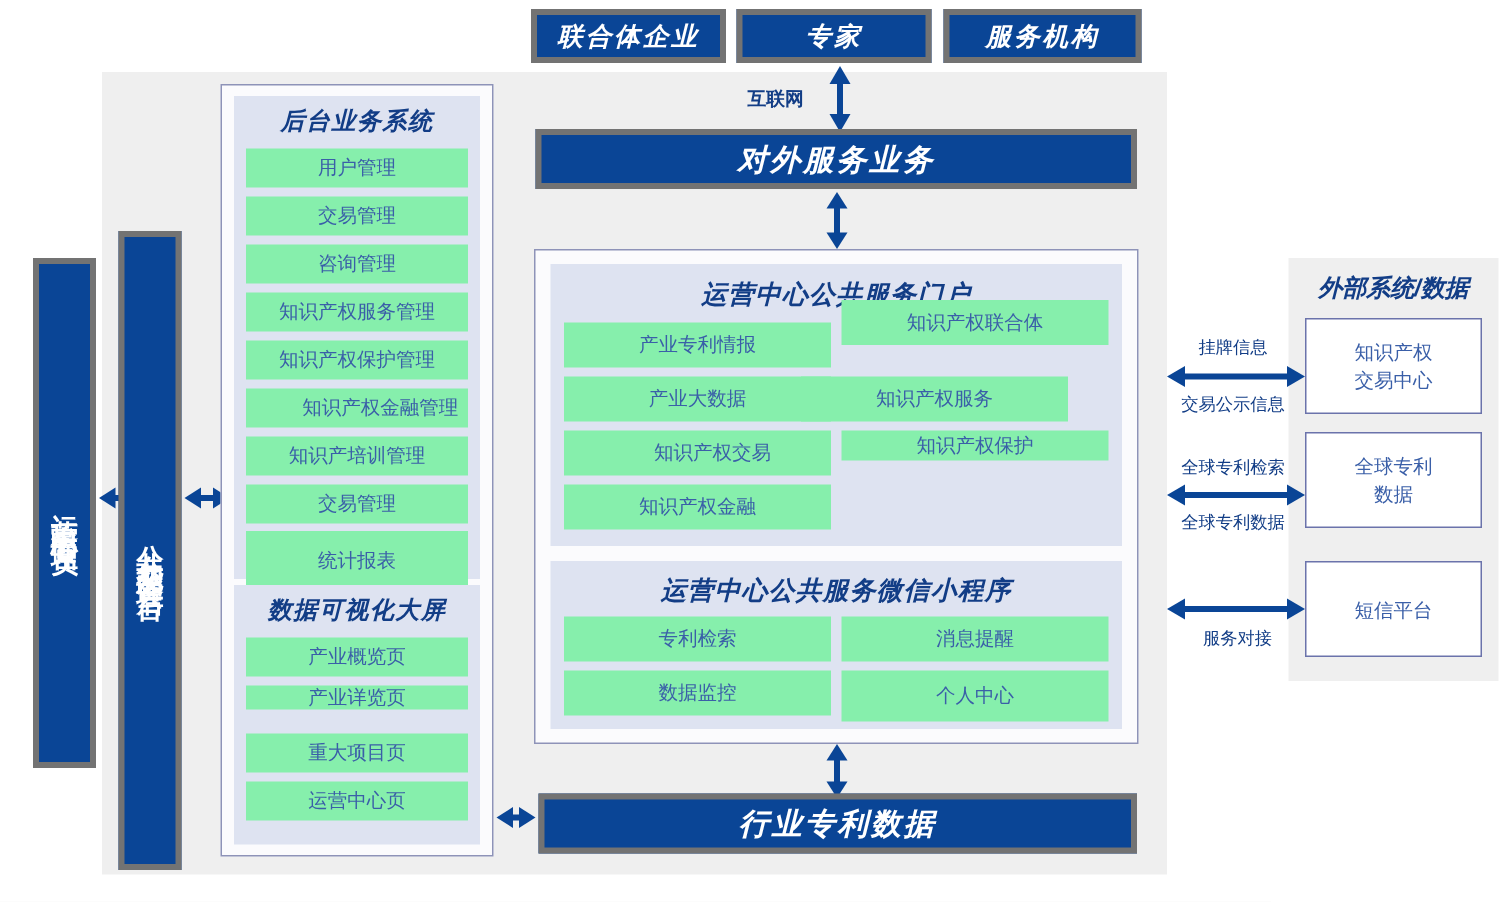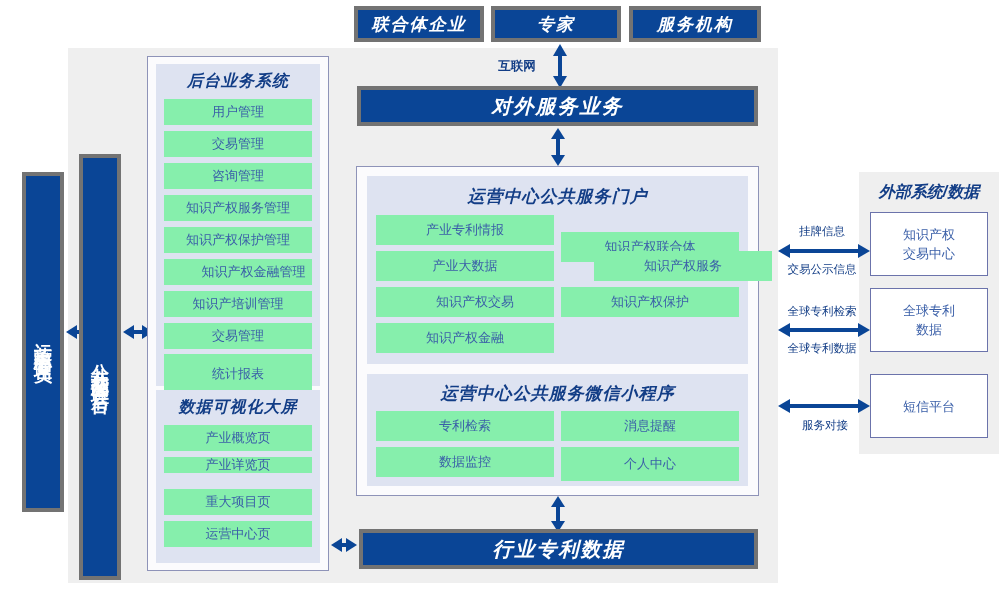--- a/index.html
+++ b/index.html
@@ -169,25 +169,25 @@
       <polygon points="26,9 15,2 15,16"></polygon>
     </g>
   </svg>
 
   <div class="abs" style="left:356px; top:166px; width:403px; height:330px; background:#fbfbfd; border:1px solid #8e93b8;"></div>
 
   <div class="abs panel" style="left:367px; top:176px; width:381px; height:188px;"></div>
   <div class="abs panel-title" style="left:367px; top:180px; width:381px; height:32px; font-size:17px;">运营中心公共服务门户</div>
 
   <div class="abs white-cell" style="left:376px; top:215px; width:178px; height:30px;">产业专利情报</div>
-  <div class="abs white-cell" style="left:561px; top:232px; width:178px; height:30px;">知识产权联合体</div>
+  <div class="abs white-cell" style="left:561px; top:200px; width:178px; height:30px;">知识产权联合体</div>
   <div class="abs white-cell" style="left:376px; top:251px; width:178px; height:30px;">产业大数据</div>
-  <div class="abs white-cell" style="left:594px; top:251px; width:178px; height:30px;">知识产权服务</div>
+  <div class="abs white-cell" style="left:534px; top:251px; width:178px; height:30px;">知识产权服务</div>
   <div class="abs white-cell" style="left:376px; top:287px; width:178px; height:30px;padding-left:20px;">知识产权交易</div>
-  <div class="abs white-cell" style="left:561px; top:287px; width:178px; height:30px;">知识产权保护</div>
+  <div class="abs white-cell" style="left:561px; top:287px; width:178px; height:20px;">知识产权保护</div>
   <div class="abs white-cell" style="left:376px; top:323px; width:178px; height:30px;">知识产权金融</div>
 
   <div class="abs panel" style="left:367px; top:374px; width:381px; height:112px;"></div>
   <div class="abs panel-title" style="left:367px; top:378px; width:381px; height:30px; font-size:17px;">运营中心公共服务微信小程序</div>
 
   <div class="abs white-cell" style="left:376px; top:411px; width:178px; height:30px;">专利检索</div>
   <div class="abs white-cell" style="left:561px; top:411px; width:178px; height:30px;">消息提醒</div>
   <div class="abs white-cell" style="left:376px; top:447px; width:178px; height:30px;">数据监控</div>
   <div class="abs white-cell" style="left:561px; top:447px; width:178px; height:34px;">个人中心</div>
 

